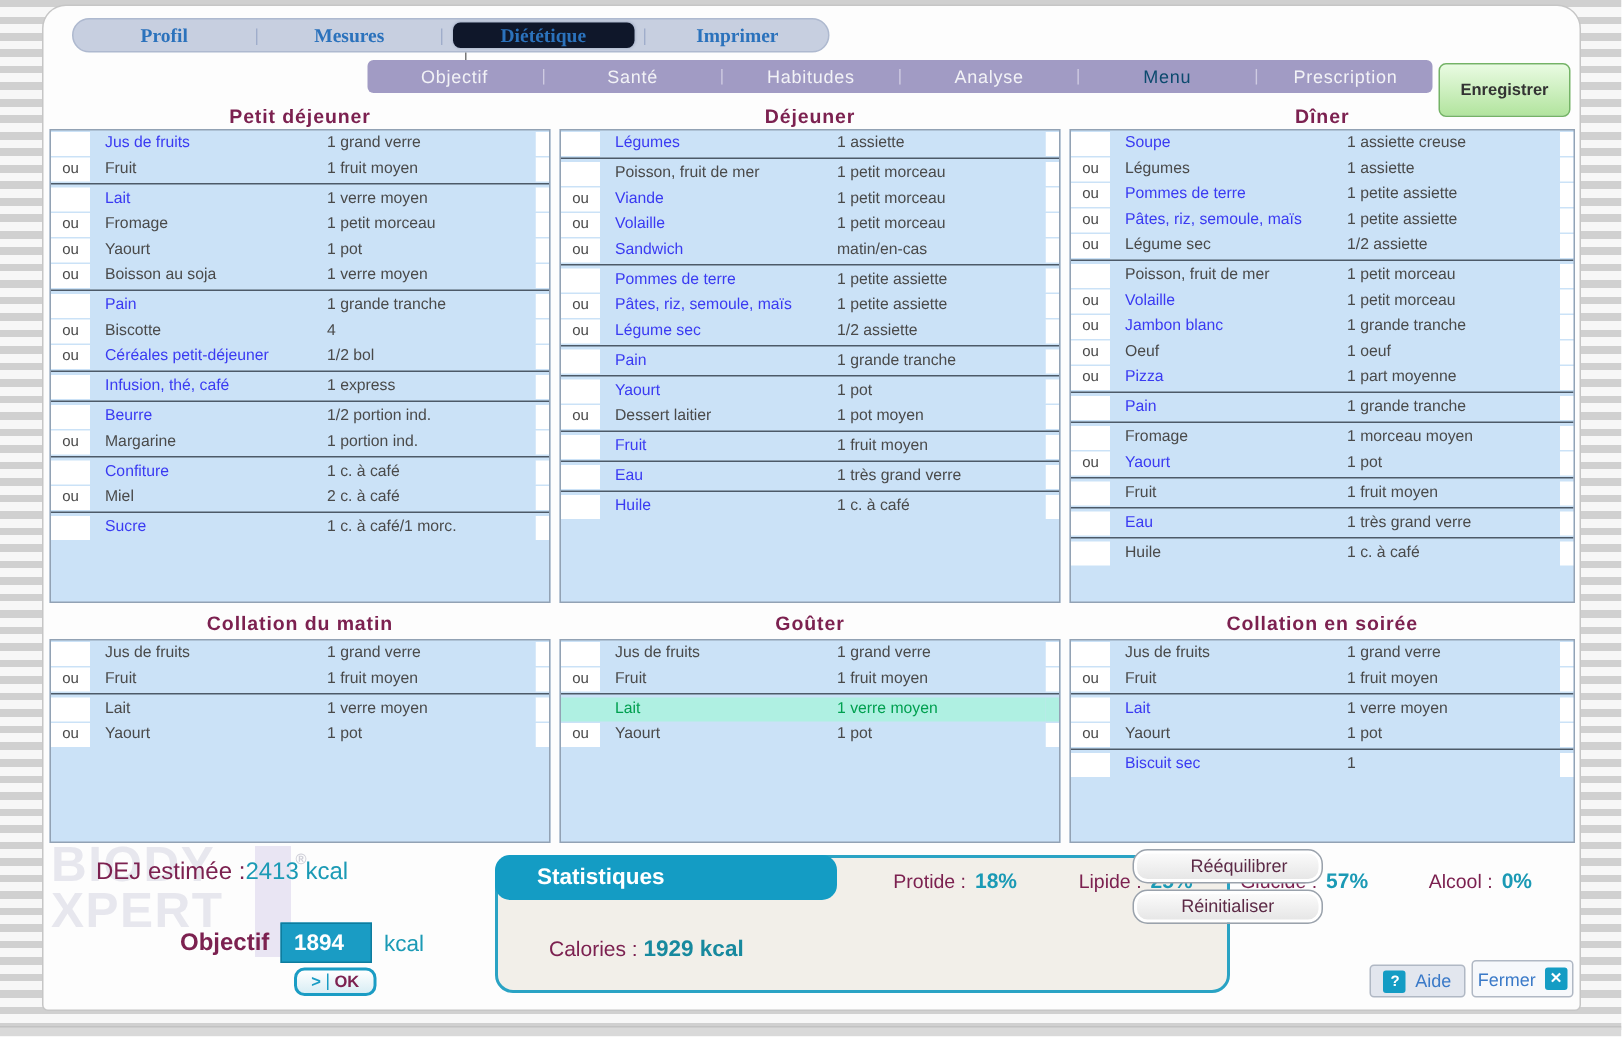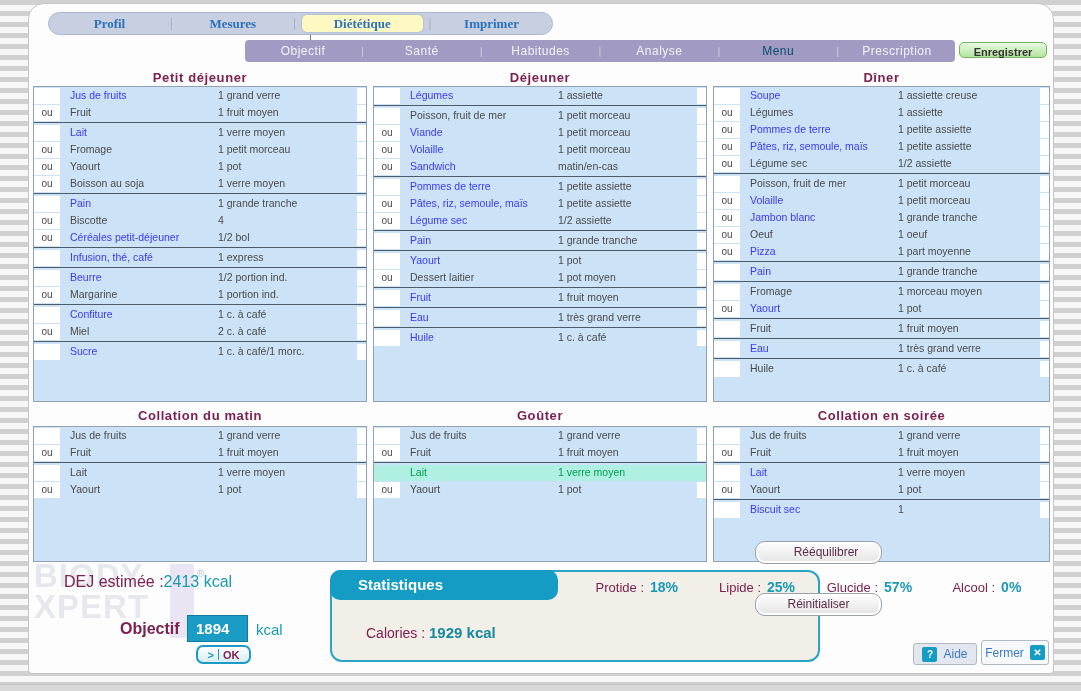--- a/index.html
+++ b/index.html
@@ -16,34 +16,34 @@
     background:#d9d9d9; border-top:1px solid #c2c2c2; }
 
   
   .top-bar{
     position:absolute; left:48px; top:12px; width:505px; height:23px;
     background:#c7cfe0; border:1px solid #aeb9cf; border-radius:12px;
     display:flex; align-items:center; font-family:"Liberation Serif", serif;
   }
   .ttab{ flex:1; text-align:center; font-size:13px; font-weight:bold; color:#2b72bc;
     cursor:default; line-height:17px; }
-  .ttab.active{ background:#fef9c3; border-radius:5px; margin:0 6px; box-shadow:0 0 2px #99a6bf; }
+  .ttab.active{ background:#0f172a; border-radius:5px; margin:0 6px; box-shadow:0 0 2px #99a6bf; }
   .tsep{ color:#8b9cc0; font-size:12px; }
   .tab-connector{ position:absolute; left:310px; top:35px; width:1px; height:7px; background:#777; }
 
   
   .sub-bar{
     position:absolute; left:245px; top:40px; width:710px; height:22px;
     background:#a19bc4; border-radius:4px; display:flex; align-items:center;
   }
   .stab{ flex:1; text-align:center; font-size:12px; color:#f2f2f6; letter-spacing:.5px; }
   .stab.active{ color:#0c4a6e; }
   .ssep{ color:#cfcbe2; font-size:11px; }
   .save-btn{
-    position:absolute; left:959px; top:42px; width:88px; height:16px;
+    position:absolute; left:959px; top:42px; width:88px; height:36px;
     background:linear-gradient(#e9fbe2,#b2e49e); border:1px solid #74b366; border-radius:5px;
     font-size:11px; font-weight:bold; color:#333; text-align:center; line-height:18px; cursor:pointer;
   }
 
   
   .meal{ position:absolute; }
   .meal.r1{ top:70px; } .meal.r2{ top:408px; }
   .meal.c1{ left:33px;  width:334px; }
   .meal.c2{ left:373px; width:334px; }
   .meal.c3{ left:713px; width:337px; }
@@ -98,21 +98,21 @@
   .calories .cvalue{ color:#17899e; font-weight:bold; font-size:15px; }
   .macros{ position:absolute; left:232px; top:7px; display:flex; flex-direction:row; gap:3px; }
   .macro{ display:flex; align-items:baseline; }
   .macro .mlabel{ width:80px; text-align:right; color:#7c2150; font-size:13px; }
   .macro .mvalue{ margin-left:6px; color:#1b9ab5; font-weight:bold; font-size:14px; }
 
   .gray-btn{ position:absolute; left:755px; width:127px; height:23px;
     border:1px solid #9aa2ac; border-radius:10px; background:linear-gradient(#fdfdfd,#e4e4e4);
     box-shadow:inset 0 0 0 2px #fff; font-size:12px; color:#5c2a46; text-align:center;
     line-height:21px; cursor:pointer; }
-  .btn-rebalance{ top:541px;padding-left:15px; } .btn-reset{ top:593px; }
+  .btn-rebalance{ top:566px;padding-left:15px; } .btn-reset{ top:593px; }
 
   .help-tab{ position:absolute; left:913px; top:643px; width:64px; height:22px;
     background:#e2e6ee; border:1px solid #b0b8c4; border-radius:3px;
     display:flex; align-items:center; justify-content:center; gap:6px; cursor:pointer; }
   .close-tab{ position:absolute; left:981px; top:640px; width:68px; height:25px;
     background:#f6f8fb; border:1px solid #b0b8c4; border-radius:3px;
     display:flex; align-items:center; justify-content:center; gap:6px; cursor:pointer; }
   .sq-icon{ width:15px; height:15px; background:#149cc4; color:#fff; font-size:10px;
     font-weight:bold; text-align:center; line-height:15px; border-radius:2px; }
   .hc-label{ color:#3b7ac8; font-size:12px; }

